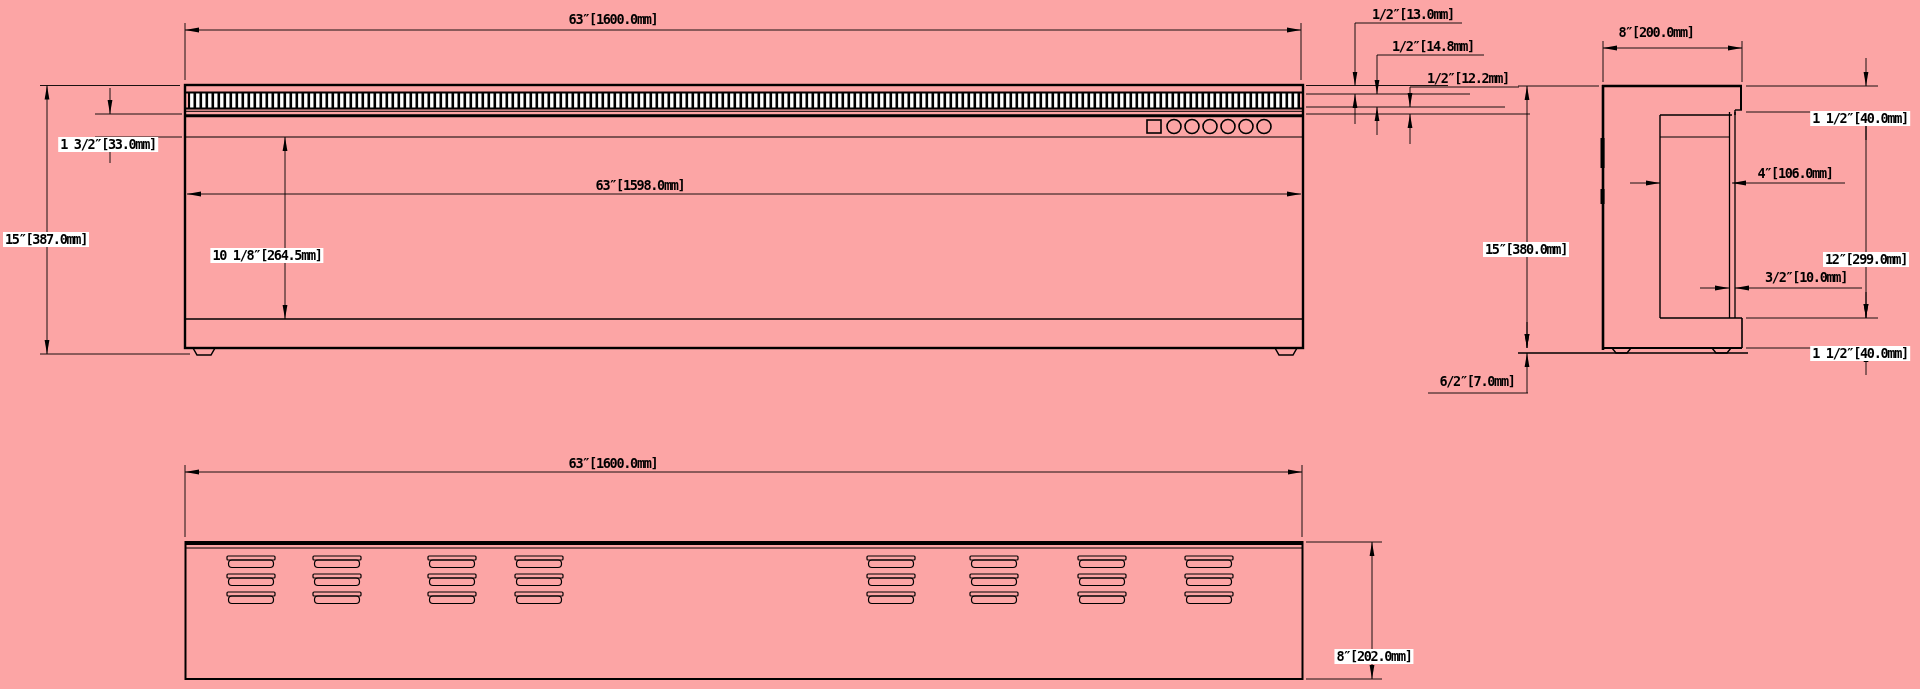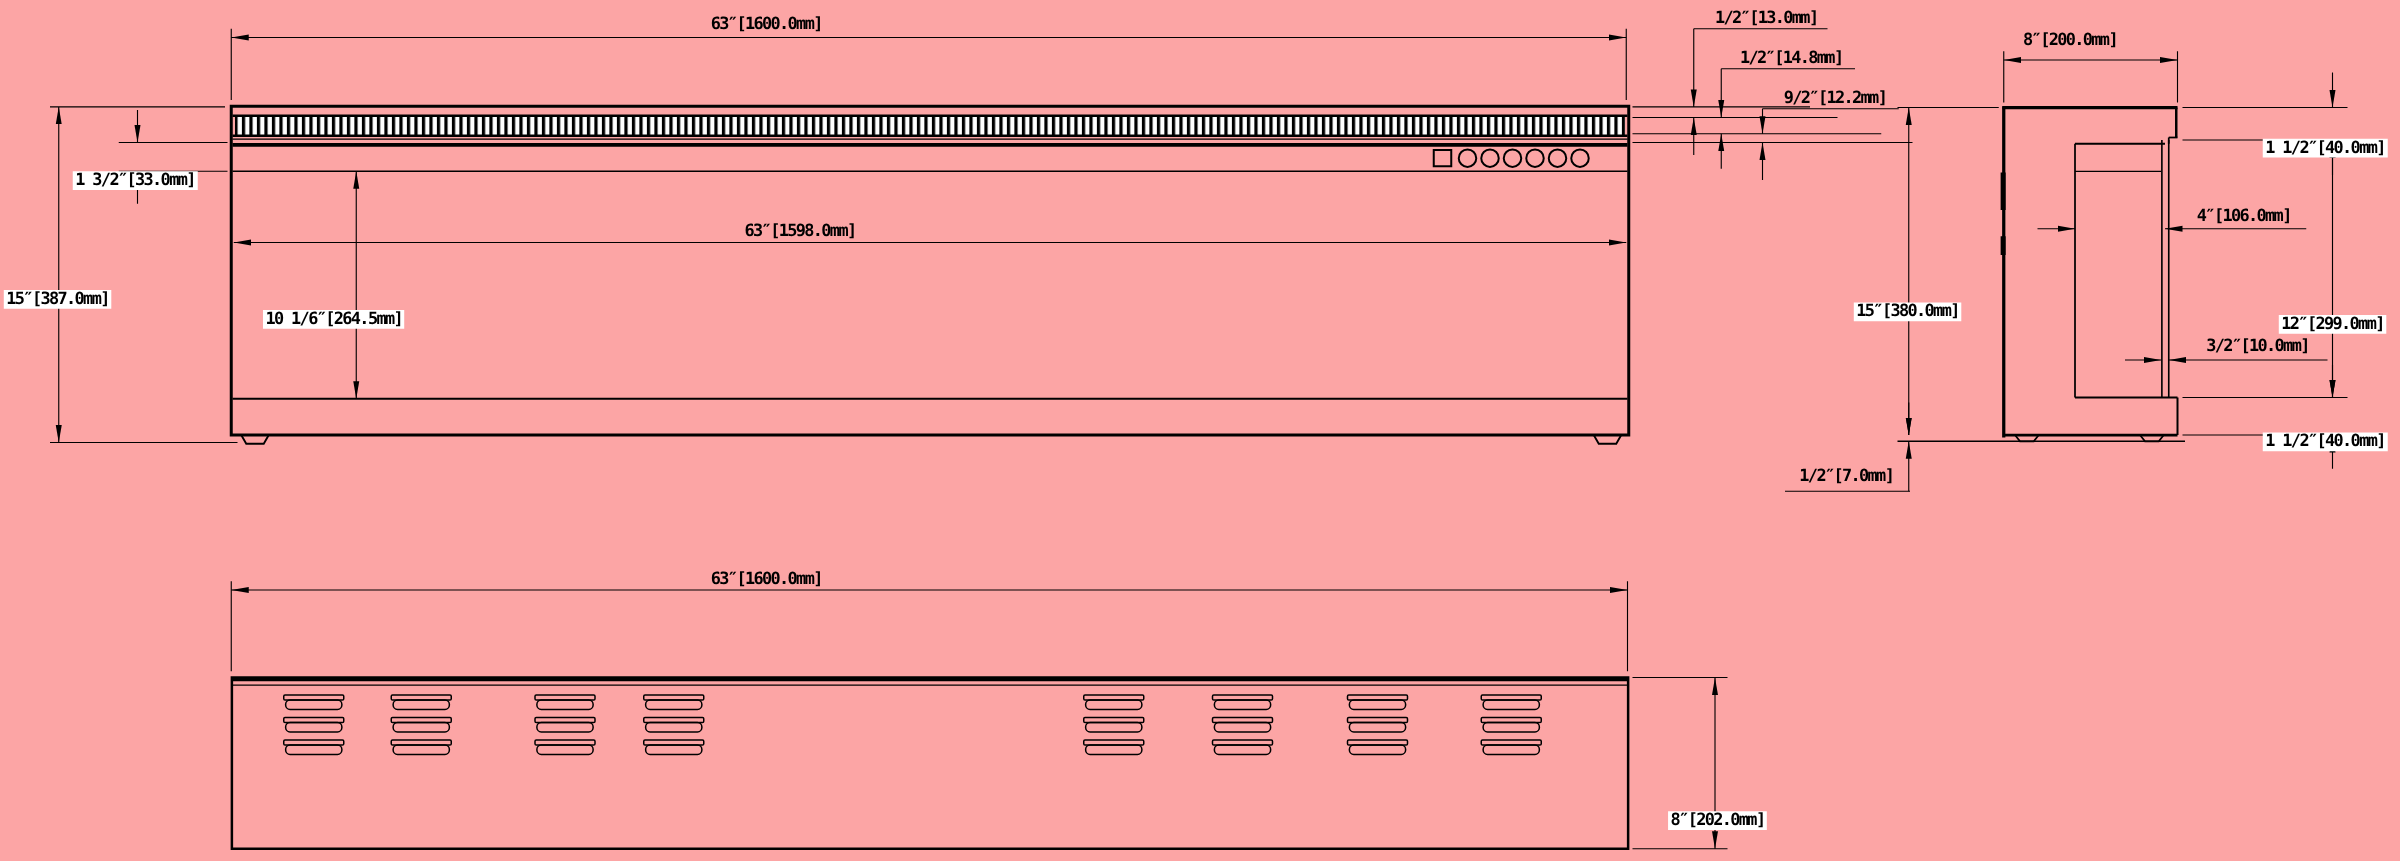--- a/index.html
+++ b/index.html
@@ -221,30 +221,30 @@
     <line x1="1306" y1="542" x2="1382" y2="542"></line>
     <line x1="1306" y1="679" x2="1382" y2="679"></line>
     <line x1="1372" y1="542" x2="1372" y2="679" marker-start="url(#aS)" marker-end="url(#aE)"></line>
   </g>
 </svg>
 
 <div class="lbl" style="left:613px;top:12px">63″[1600.0mm]</div>
 <div class="lbl" style="left:640px;top:178px">63″[1598.0mm]</div>
 <div class="lbl bg" style="left:46px;top:213px">15″[387.0mm]</div>
 <div class="lbl bg" style="left:108px;top:118px">1 3/2″[33.0mm]</div>
-<div class="lbl bg" style="left:267px;top:229px">10 1/6″[264.5mm]</div>
+<div class="lbl bg" style="left:267px;top:229px">10 1/8″[264.5mm]</div>
 <div class="lbl anchor-left" style="left:1372px;top:7px">1/2″[13.0mm]</div>
 <div class="lbl anchor-left" style="left:1392px;top:39px">1/2″[14.8mm]</div>
-<div class="lbl anchor-left" style="left:1427px;top:71px">9/2″[12.2mm]</div>
+<div class="lbl anchor-left" style="left:1427px;top:71px">1/2″[12.2mm]</div>
 
 <div class="lbl" style="left:1656px;top:25px">8″[200.0mm]</div>
 <div class="lbl bg" style="left:1860px;top:92px">1 1/2″[40.0mm]</div>
 <div class="lbl" style="left:1795px;top:166px">4″[106.0mm]</div>
 <div class="lbl bg" style="left:1866px;top:233px">12″[299.0mm]</div>
 <div class="lbl" style="left:1806px;top:270px">3/2″[10.0mm]</div>
 <div class="lbl bg" style="left:1526px;top:223px">15″[380.0mm]</div>
 <div class="lbl bg" style="left:1860px;top:327px">1 1/2″[40.0mm]</div>
-<div class="lbl" style="left:1477px;top:374px">1/2″[7.0mm]</div>
+<div class="lbl" style="left:1477px;top:374px">6/2″[7.0mm]</div>
 
 <div class="lbl" style="left:613px;top:456px">63″[1600.0mm]</div>
 <div class="lbl bg" style="left:1374px;top:630px">8″[202.0mm]</div>
 
 </div>
 
 </body></html>

